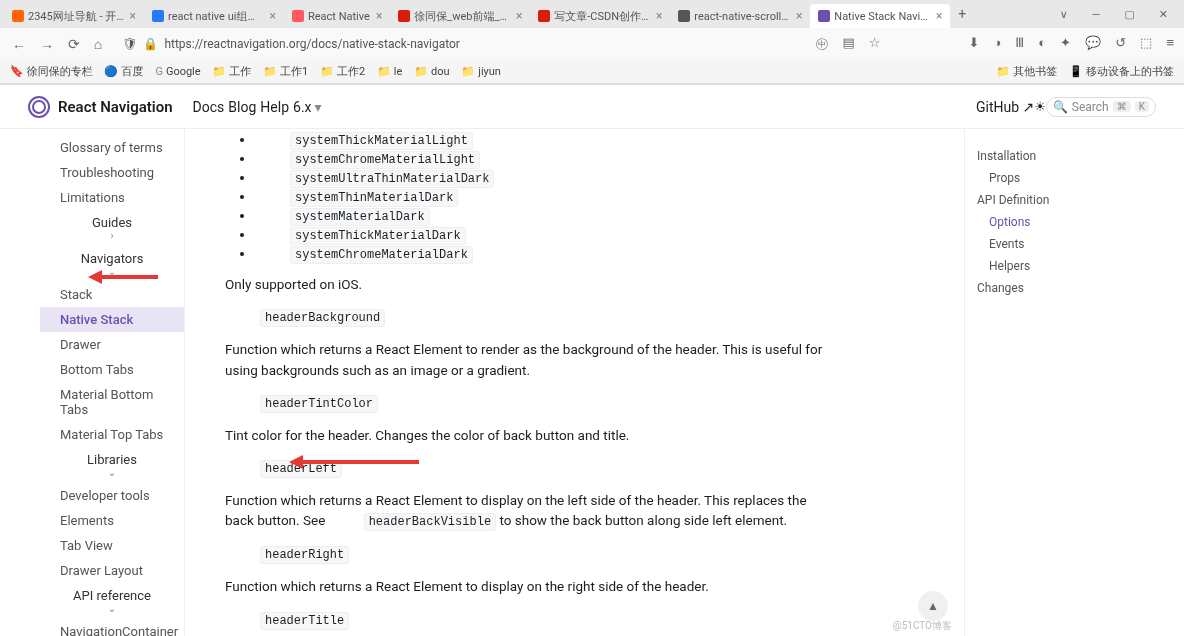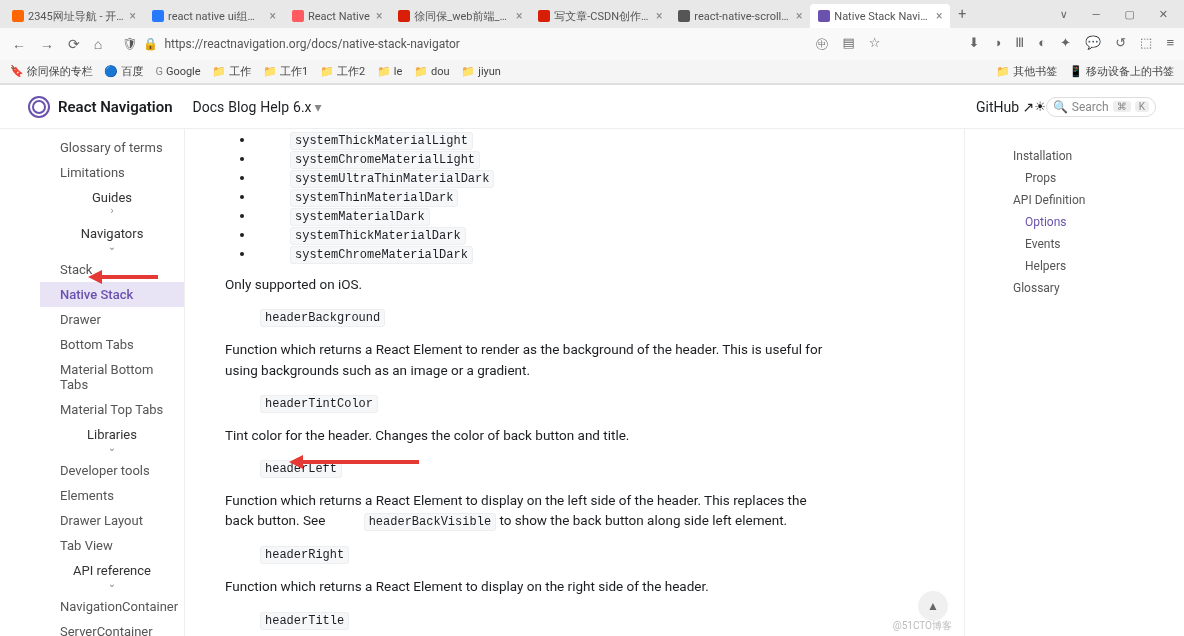--- a/index.html
+++ b/index.html
@@ -41,21 +41,21 @@
 .sb-item.active { background: #e8e3f5; color: #6b52ae; font-weight: 500; }
 .sb-item.cat { color: #333; font-weight: 400; flex-direction: column; }
 .chev { font-size: 10px; color: #888; }
 .content { flex: 1; overflow-y: auto; padding: 0 20px 40px 40px; position: relative; }
 .content-inner { max-width: 600px; }
 ul.mat-list { list-style: disc; padding-left: 30px; margin-bottom: 10px; }
 ul.mat-list li { margin: 3px 0; }
 code { font-family: "Courier New", monospace; background: #f6f7f8; padding: 1px 4px; border-radius: 3px; font-size: 12px; border: 1px solid #eee; margin-left: 35px; }
 .para { margin: 12px 0; line-height: 1.5; font-size: 13.5px; }
 .toc { width: 220px; padding: 16px 12px; font-size: 12px; border-left: 1px solid #eee; }
-.toc-item { padding: 4px 0; color: #555; cursor: pointer; margin-left: 36px; }
+.toc-item { padding: 4px 0; color: #555; cursor: pointer; }
 .toc-sub { padding-left: 12px; }
 .toc-item.active { color: #6b52ae; }
 .scroll-top { position: absolute; right: 16px; bottom: 16px; width: 30px; height: 30px; border-radius: 50%; background: #f0f0f0; display: flex; align-items: center; justify-content: center; font-size: 12px; cursor: pointer; color: #666; }
 .watermark { position: absolute; right: 12px; bottom: 4px; font-size: 10px; color: #bbb; }
 </style>
 </head>
 <body>
 
 <div class="browser-chrome">
   <div class="tab-bar" id="tab-bar">
@@ -205,20 +205,23 @@
 <div class="main">
   <div class="sidebar" id="sidebar" style="position:relative;padding-left:40px;">
     <svg style="position:absolute; left:88px; top:139px; width:70px; height:18px; pointer-events:none;">
         <path d="M70 9 L10 9" stroke="#e53935" stroke-width="4"></path>
         <path d="M0 9 L14 2 L14 16 Z" fill="#e53935"></path>
       </svg>
   <div class="sb-item sb-sub">
         <span>Glossary of terms</span>
       </div>
       <div class="sb-item sb-sub">
+        <span>Troubleshooting</span>
+      </div>
+      <div class="sb-item sb-sub">
         <span>Limitations</span>
       </div>
       <div class="sb-item cat">
         <span>Guides</span>
         <span class="chev">›</span>
       </div>
       <div class="sb-item cat">
         <span>Navigators</span>
         <span class="chev">⌄</span>
       </div>
@@ -244,24 +247,24 @@
         <span>Libraries</span>
         <span class="chev">⌄</span>
       </div>
       <div class="sb-item sb-sub">
         <span>Developer tools</span>
       </div>
       <div class="sb-item sb-sub">
         <span>Elements</span>
       </div>
       <div class="sb-item sb-sub">
+        <span>Tab View</span>
+      </div>
+      <div class="sb-item sb-sub">
         <span>Drawer Layout</span>
-      </div>
-      <div class="sb-item sb-sub">
-        <span>Tab View</span>
       </div>
       <div class="sb-item cat">
         <span>API reference</span>
         <span class="chev">⌄</span>
       </div>
       <div class="sb-item sb-sub">
         <span>NavigationContainer</span>
       </div>
       <div class="sb-item sb-sub">
         <span>ServerContainer</span>
@@ -310,15 +313,15 @@
     <div class="scroll-top">▲</div>
     <div class="watermark">@51CTO博客</div>
   </div>
   <div class="toc" id="toc">
       <div class="toc-item">Installation</div>
       <div class="toc-item toc-sub">Props</div>
       <div class="toc-item">API Definition</div>
       <div class="toc-item toc-sub active">Options</div>
       <div class="toc-item toc-sub">Events</div>
       <div class="toc-item toc-sub">Helpers</div>
-      <div class="toc-item">Glossary</div>
+      <div class="toc-item">Changes</div>
     </div>
 </div>
 
 </body></html>

